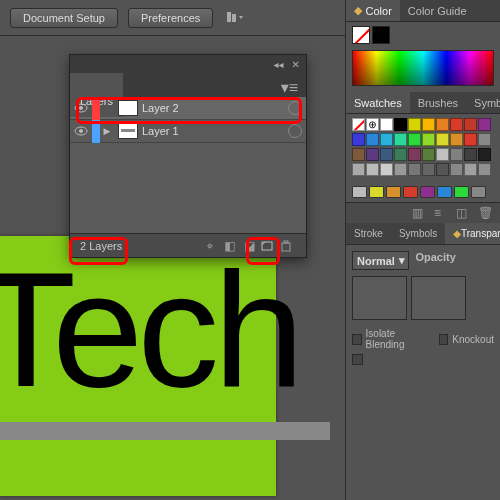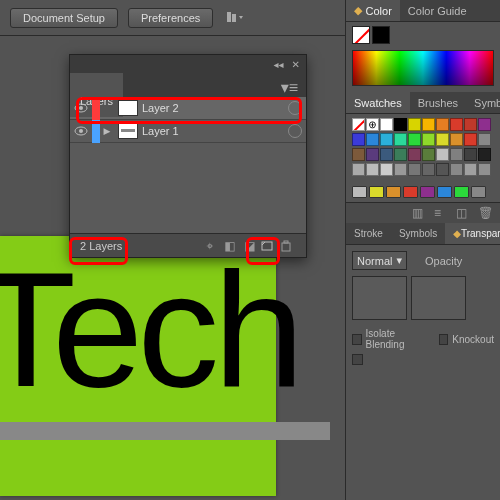--- a/index.html
+++ b/index.html
@@ -25,21 +25,21 @@
   .sw { width: 13px; height: 13px; border: 1px solid rgba(0,0,0,.4); cursor: pointer; }
   .sw.none { background: #fff; position: relative; overflow: hidden; }
   .sw.none::after { content: ""; position: absolute; left: -3px; top: 5px; width: 20px; height: 1.5px; background: red; transform: rotate(-45deg); }
   .sw.reg { background: #fff; position: relative; }
   .sw.reg::after { content: "⊕"; position: absolute; inset: 0; font-size: 10px; line-height: 11px; text-align: center; color: #000; }
   .folder-row { display: flex; gap: 2px; padding: 4px 6px; }
   .folder { width: 15px; height: 12px; border: 1px solid #333; border-radius: 1px; cursor: pointer; }
   .panel-bottom { display: flex; justify-content: flex-end; gap: 6px; padding: 3px 6px; border-top: 1px solid #2a2a2a; background: #4a4a4a; }
   .micon { width: 16px; height: 14px; color: #999; font-size: 12px; cursor: pointer; }
   .stroke-sec .panel-tabs .ptab { font-size: 10px; }
-  .trans-body { padding: 6px; display: flex; align-items: center; gap: 18px; }
+  .trans-body { padding: 6px; display: flex; align-items: flex-start; gap: 6px; font-weight: bold; }
   .select { background: #5a5a5a; border: 1px solid #2a2a2a; color: #ddd; font-size: 11px; padding: 2px 4px; display: flex; align-items: center; gap: 4px; cursor: pointer; }
   .lbl { font-size: 11px; color: #bbb; }
   .preview-row { display: flex; gap: 4px; padding: 0 6px 6px 6px; }
   .prev { width: 55px; height: 44px; border: 1px solid #2a2a2a; background: #5a5a5a; }
   .chk-row { display: flex; align-items: center; gap: 4px; font-size: 10px; color: #bbb; padding: 2px 6px; }
   .chk { width: 11px; height: 11px; border: 1px solid #2a2a2a; background: #444; cursor: pointer; }
 
   
   .layers-panel { position: absolute; left: 69px; top: 54px; width: 238px; background: #535353; border: 1px solid #222; box-shadow: 0 4px 12px rgba(0,0,0,.5); z-index: 50; }
   .lp-header { background: #3a3a3a; height: 18px; display: flex; justify-content: flex-end; align-items: center; padding: 0 6px; gap: 8px; }

